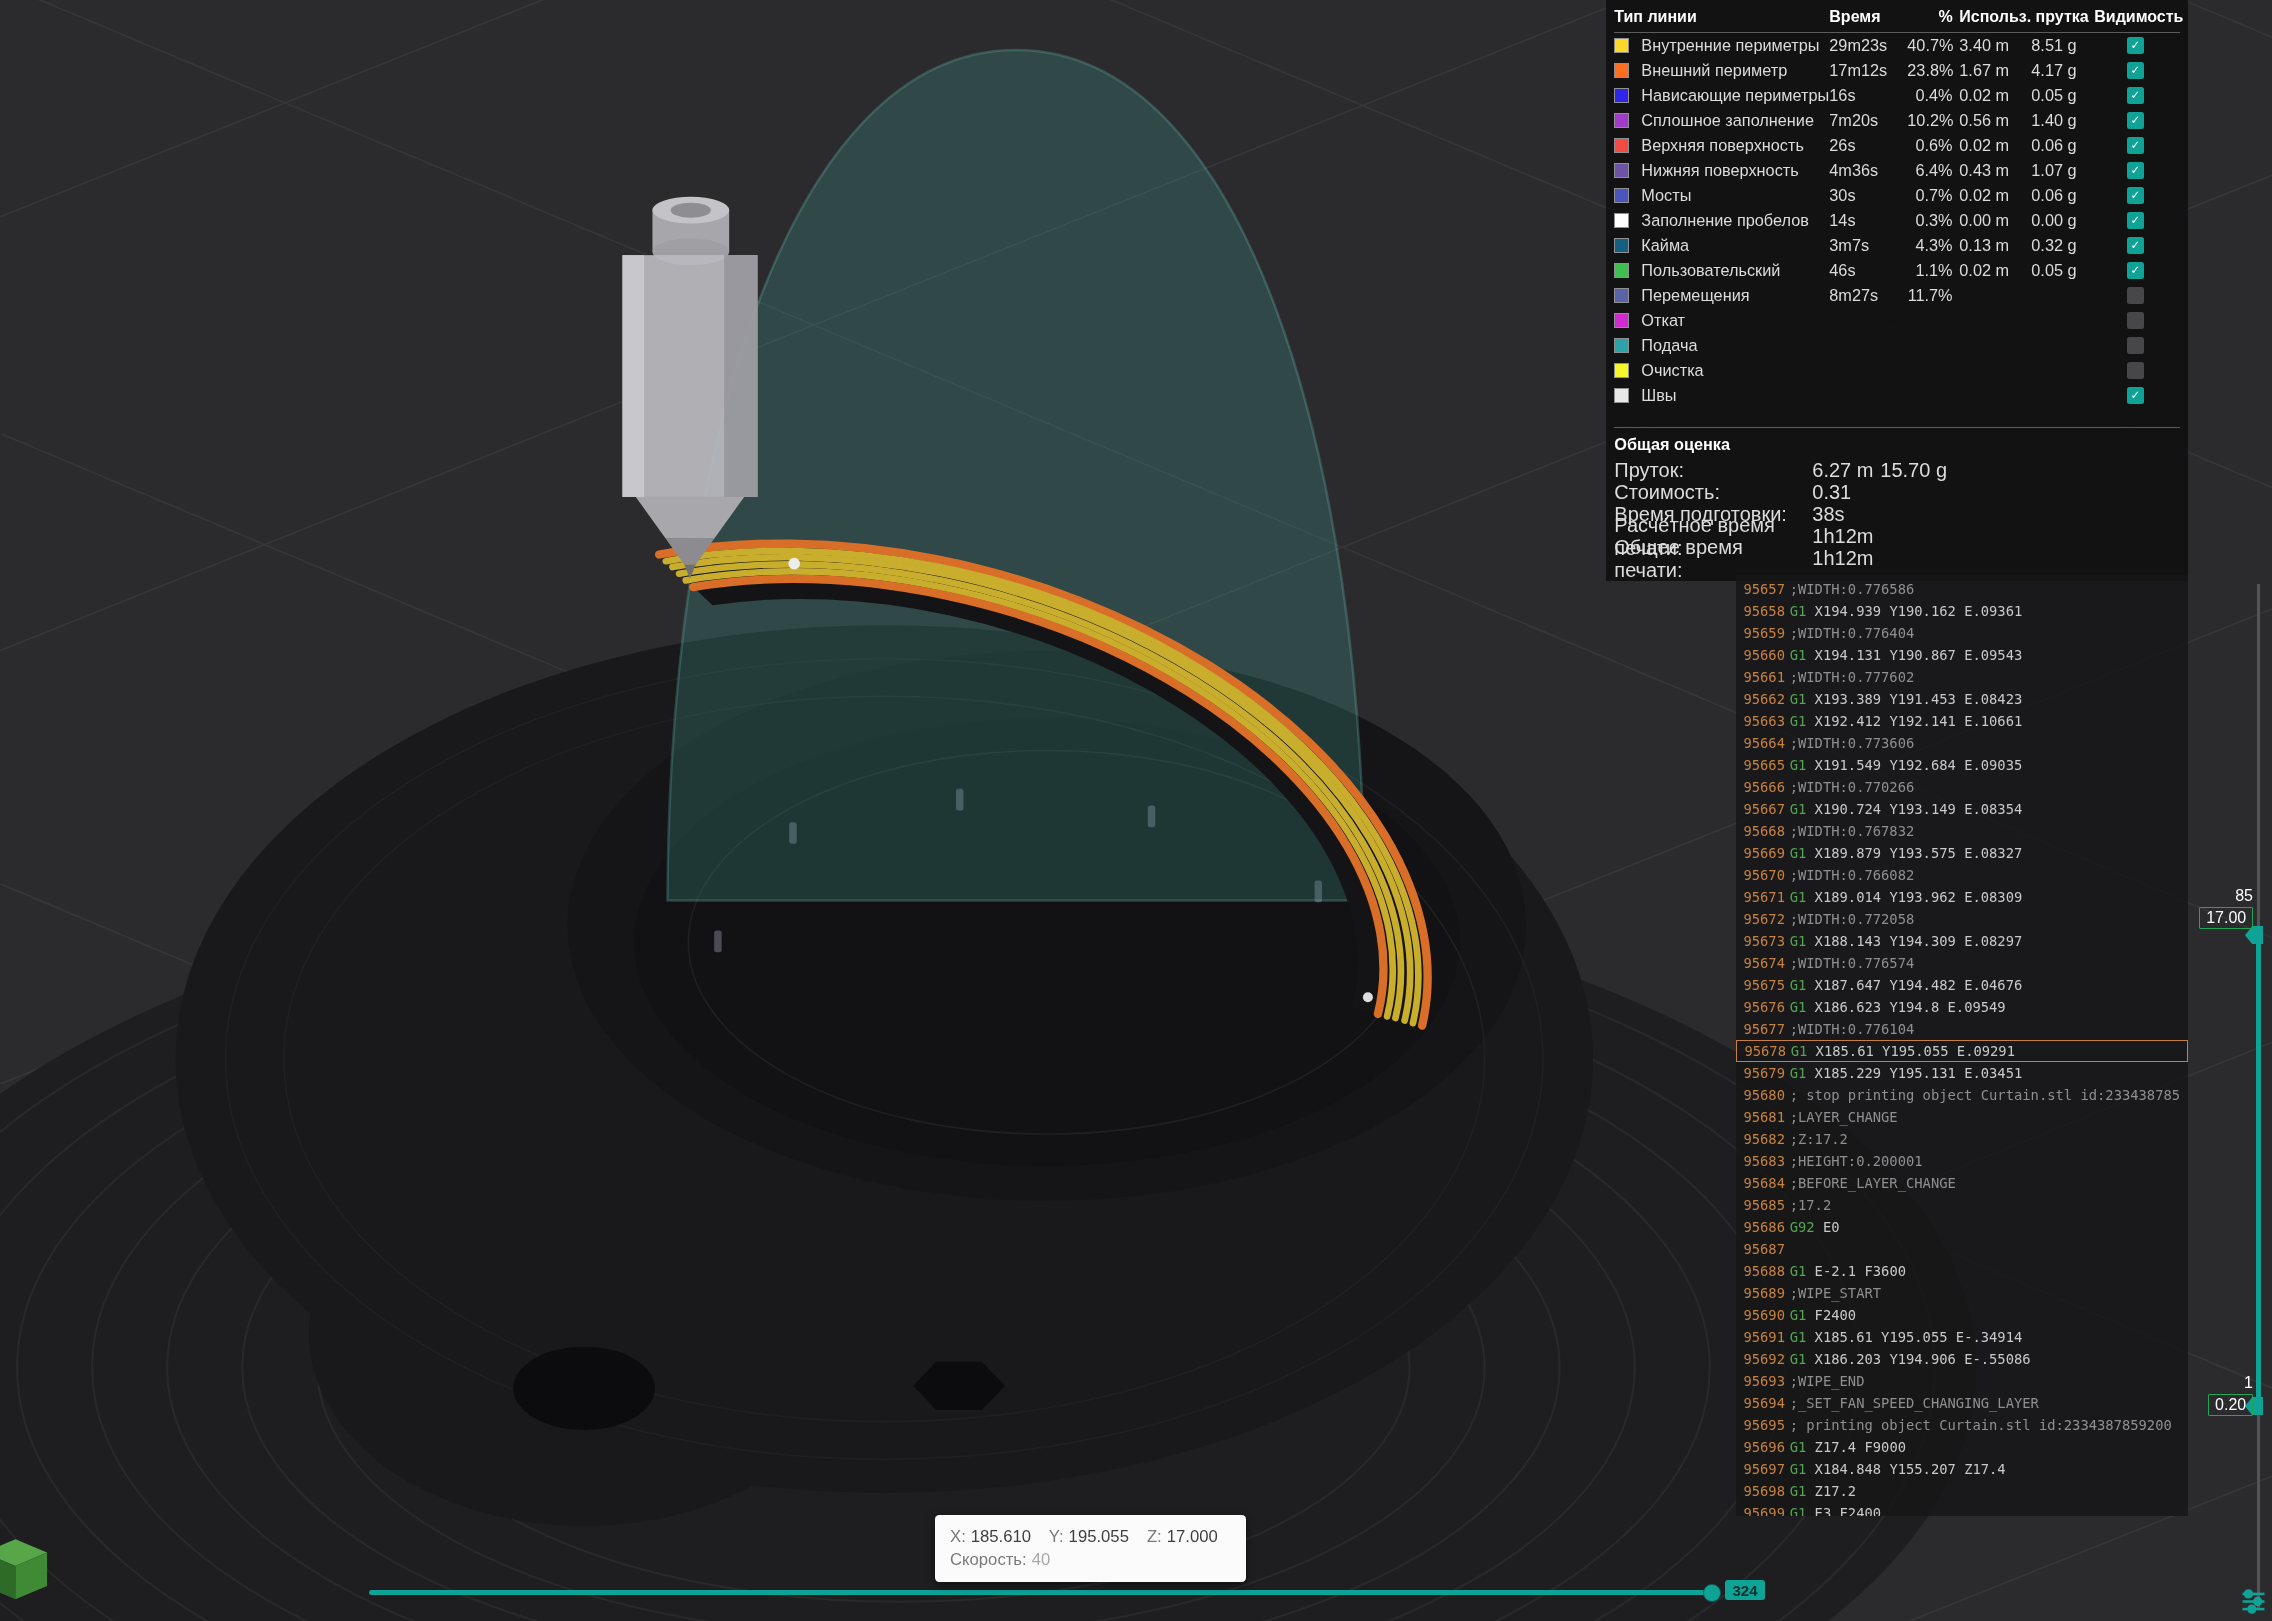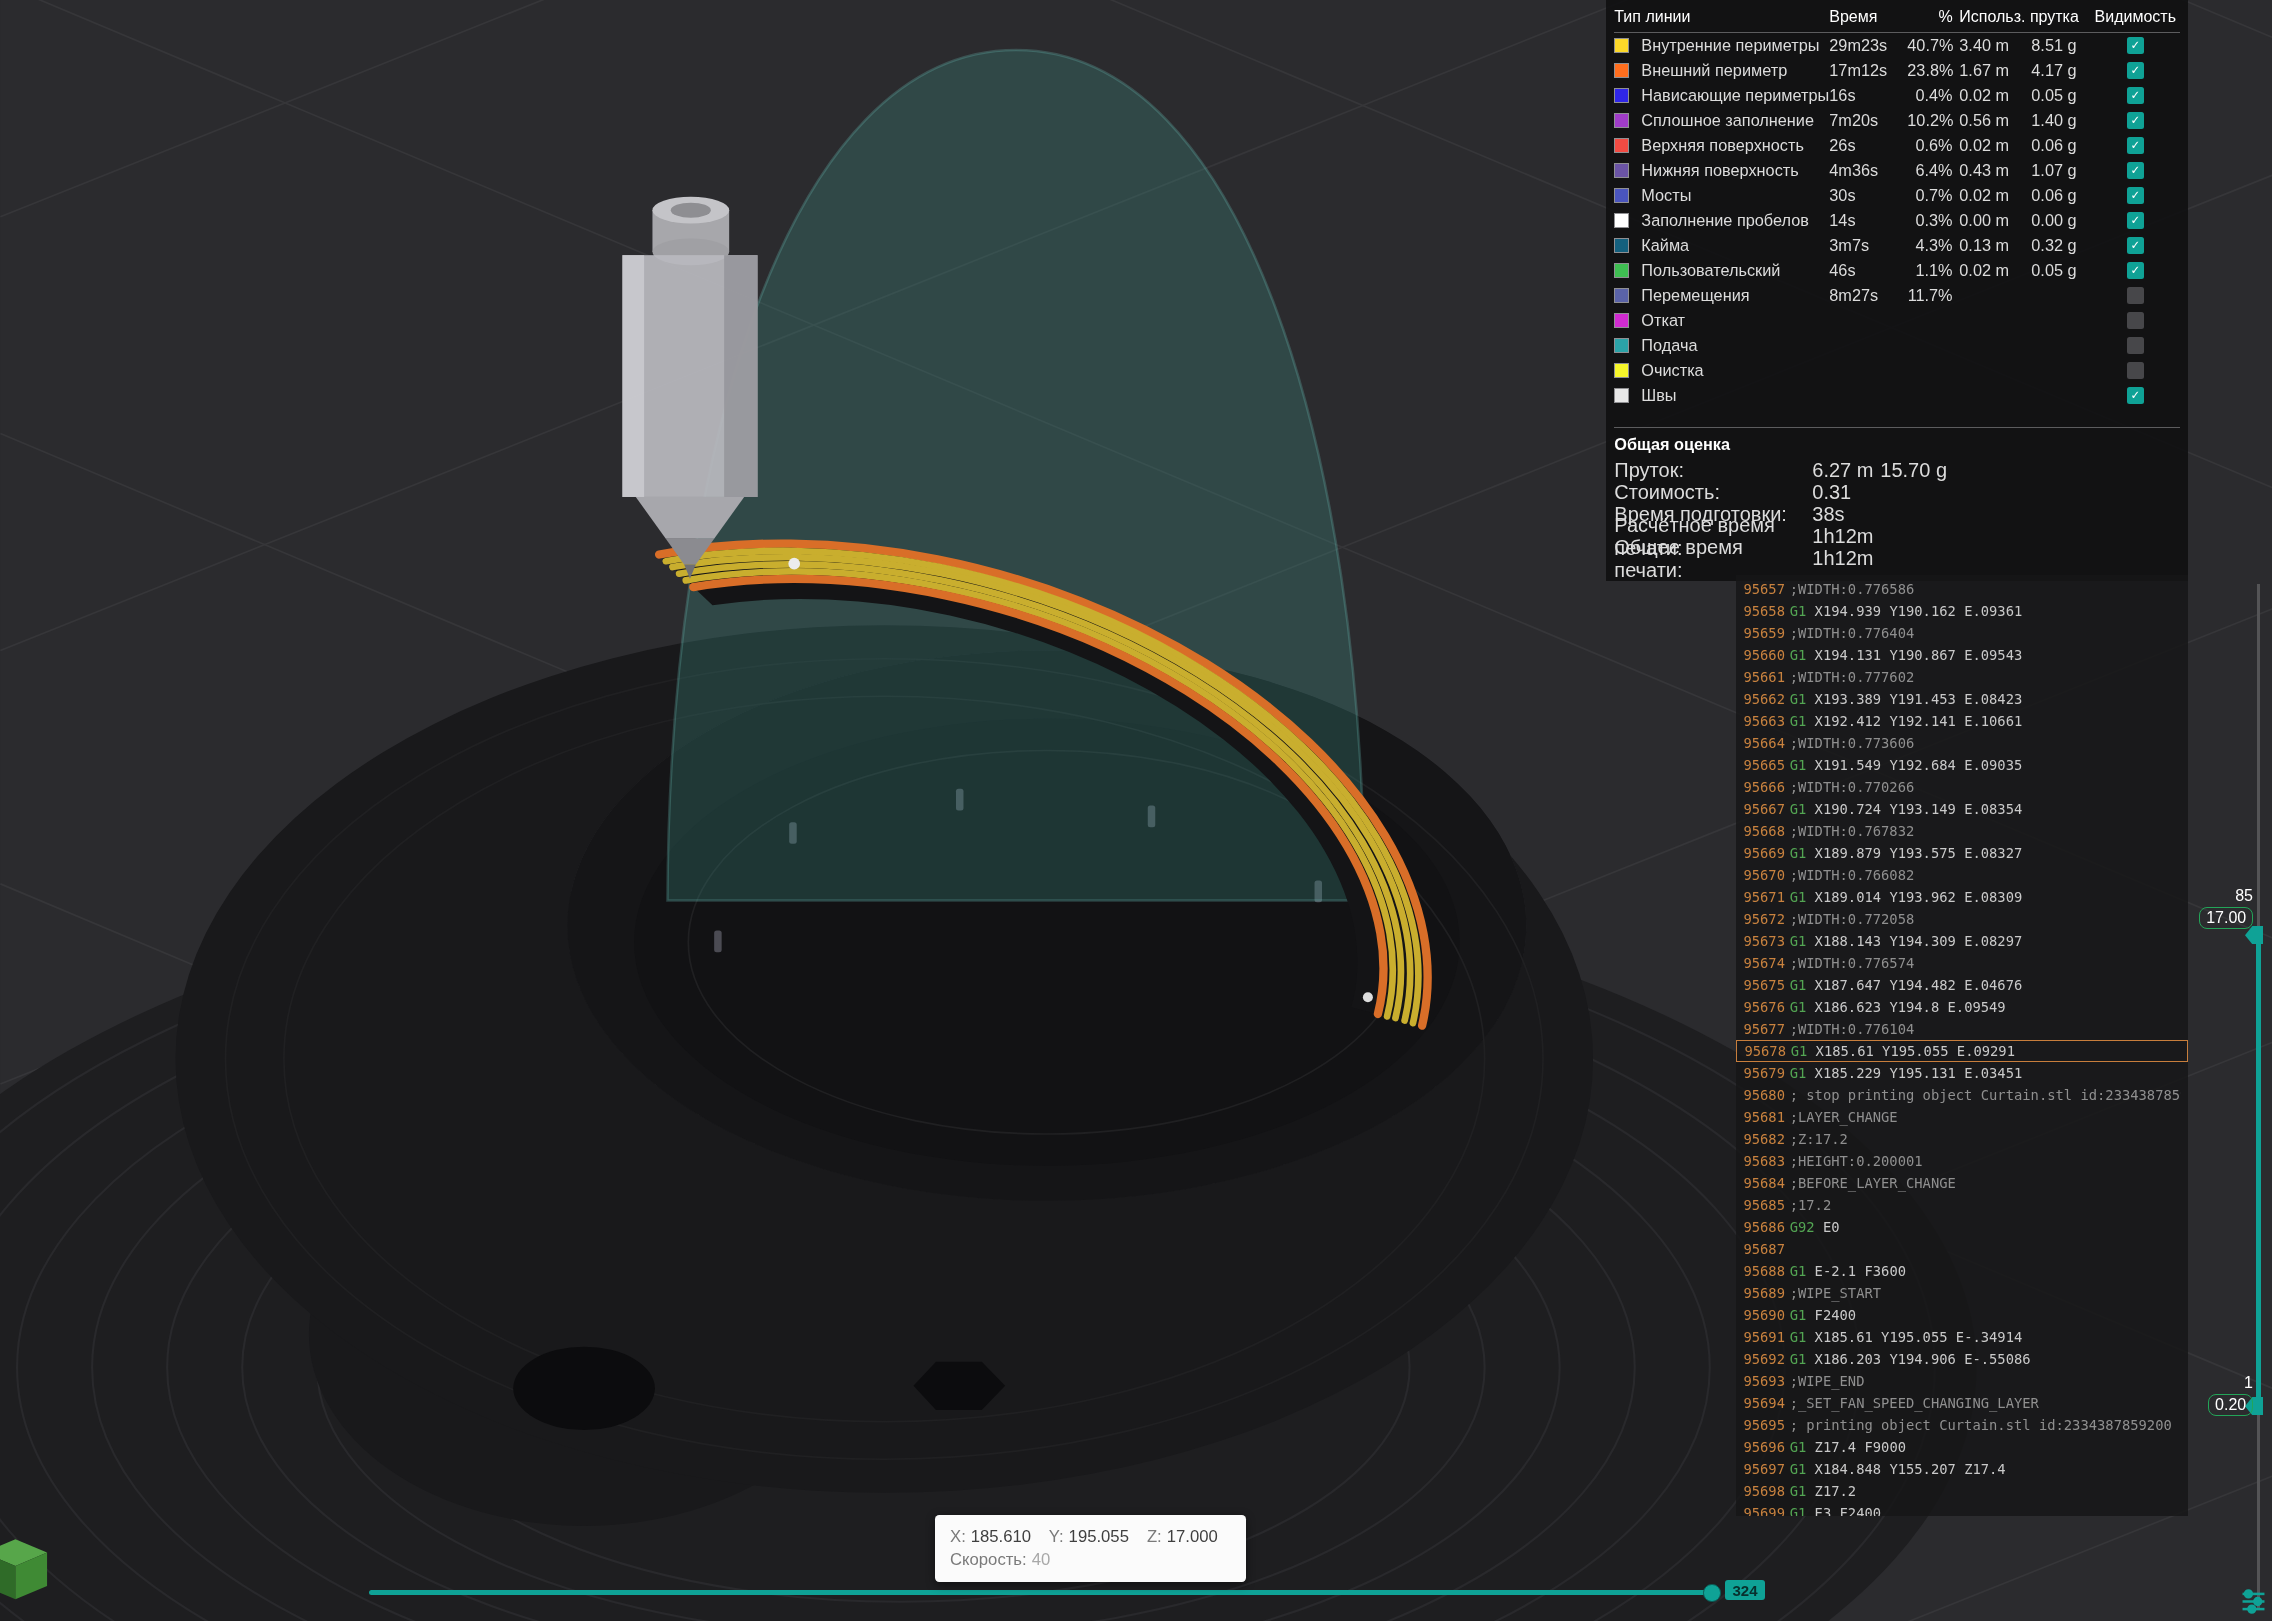--- a/index.html
+++ b/index.html
@@ -5,21 +5,21 @@
   *{margin:0;padding:0;box-sizing:border-box}
   html,body{width:2273px;height:1621px;overflow:hidden;background:#2b2b2e}
   body{font-family:"Liberation Sans",sans-serif}
   .stage{position:relative;width:2273px;height:1621px;overflow:hidden}
   .scene{position:absolute;left:0;top:0}
 
   
   .legend-panel{position:absolute;left:1606px;top:0;width:582px;background:rgba(14,14,15,.86);
     color:#dcdcdc;padding:5px 8.3px 11.7px;font-size:16.3px}
   .legend-grid{display:grid;grid-template-columns:27px 188px 78px 52px 72px 63px 82px;align-items:center}
-  .legend-head{font-weight:normal;color:#fff;border-bottom:0.8px solid #5c5c5e;padding:3.3px 0 5.8px;font-size:16px}
+  .legend-head{font-weight:bold;color:#fff;border-bottom:0.8px solid #5c5c5e;padding:3.3px 0 5.8px;font-size:16px}
   .h-type{grid-column:1/3}.h-time{grid-column:3}.h-pct{grid-column:4;text-align:right;padding-right:6.7px}
   .h-fil{grid-column:5/7}.h-vis{grid-column:7;text-align:center}
   .legend-row{height:25px}
   .swatch{width:15px;height:15px;border:0.8px solid #8f8f92;display:inline-block}
   .l-pct{text-align:right;padding-right:6.7px}
   .chk-cell{display:flex;justify-content:center}
   .chk{width:16.7px;height:16.7px;border-radius:2.5px;background:#47474a;color:#fff;font-size:11.7px;
     line-height:16.7px;text-align:center;cursor:pointer}
   .chk.on{background:#0fa296}
   .summary{border-top:0.8px solid #5c5c5e;margin-top:19px;padding-top:6.7px}
@@ -40,21 +40,21 @@
   .gcomment{color:#8f8f8f}
 
   
   .vtrack{position:absolute;left:2257px;top:584px;width:3.3px;height:1026px;background:#545456}
   .vrange{position:absolute;left:2256px;top:935px;width:5px;height:471px;background:#0fa296}
   .vthumb{position:absolute;left:2245px;width:18.3px;height:18.3px;background:#0fa296;
     clip-path:polygon(0 50%,40% 0,100% 0,100% 100%,40% 100%)}
   .vthumb-top{top:926px}
   .vthumb-bottom{top:1397px}
   .vlabel{position:absolute;right:20px;color:#ffffff;font-size:16px;text-align:right}
-  .vlabel.boxed{border:0.8px solid #23a558;border-radius:8px;padding:0.8px 5.8px}
+  .vlabel.boxed{border:0.8px solid #23a558;border-radius:1px;padding:0.8px 5.8px}
   .vl-top-layer{top:887px}
   .vl-top-height{top:907px}
   .vl-bot-layer{top:1374px}
   .vl-bot-height{top:1394px}
 
   
   .htrack{position:absolute;left:369px;top:1590px;width:1349px;height:5px;background:#0fa296;border-radius:2.5px}
   .hthumb{position:absolute;left:1703px;top:1584px;width:17.5px;height:17.5px;border-radius:50%;
     background:#0fa296;border:1.7px solid #0b5a55}
   .hbadge{position:absolute;left:1725px;top:1580px;padding:1.7px 7.5px;background:#0fa296;color:#08302d;

